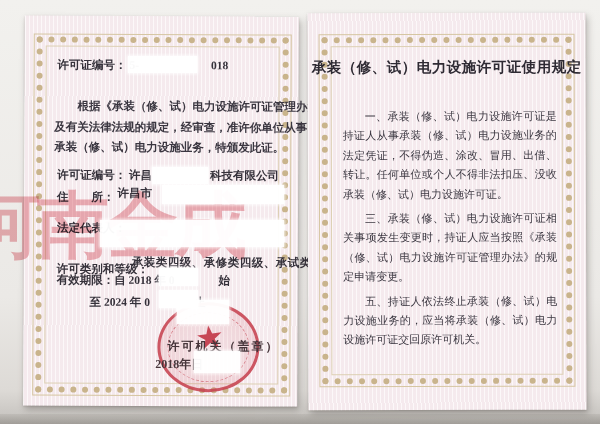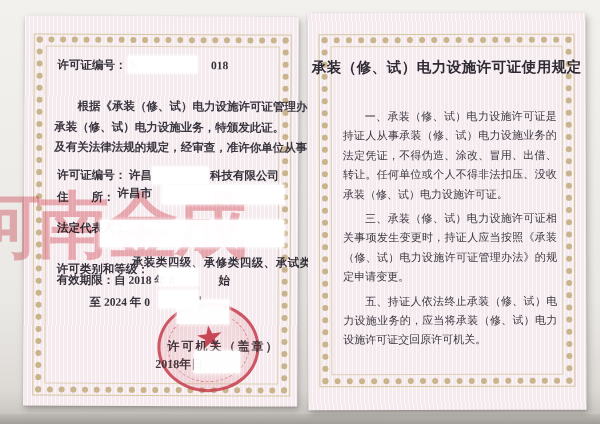--- a/index.html
+++ b/index.html
@@ -53,22 +53,22 @@
   <div class="page left">
     <div class="frame"></div>
 
     <div class="row" style="left:33px;top:42px;">
       <span>许可证编号：</span>
       <span>5-</span><span class="g" style="width:72px;"></span><span>018</span>
     </div>
 
     <div class="intro">
       <div>根据《承装（修、试）电力设施许可证管理办法》</div>
+      <div>及有关法律法规的规定，经审查，准许你单位从事</div>
       <div>承装（修、试）电力设施业务，特颁发此证。</div>
-      <div>及有关法律法规的规定，经审查，准许你单位从事</div>
     </div>
 
     <div class="row" style="left:33px;top:152px;">
       <span>许可证编号：</span>
       <span>许昌</span><span class="g" style="width:58px;"></span><span>科技有限公司</span>
     </div>
 
     <div class="row" style="left:33px;top:174px;">
       <span>住　　所：</span>
       <span class="val-raised">许昌市</span>

